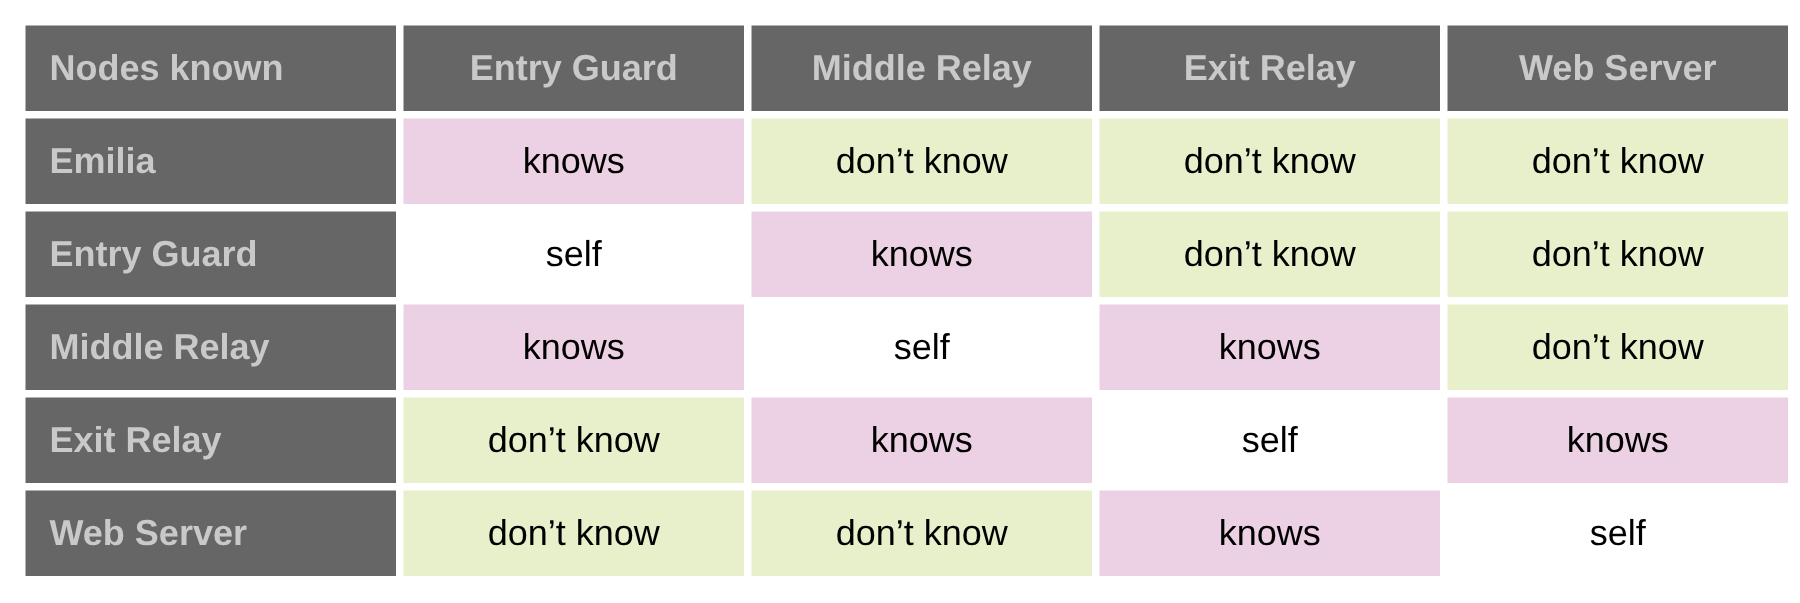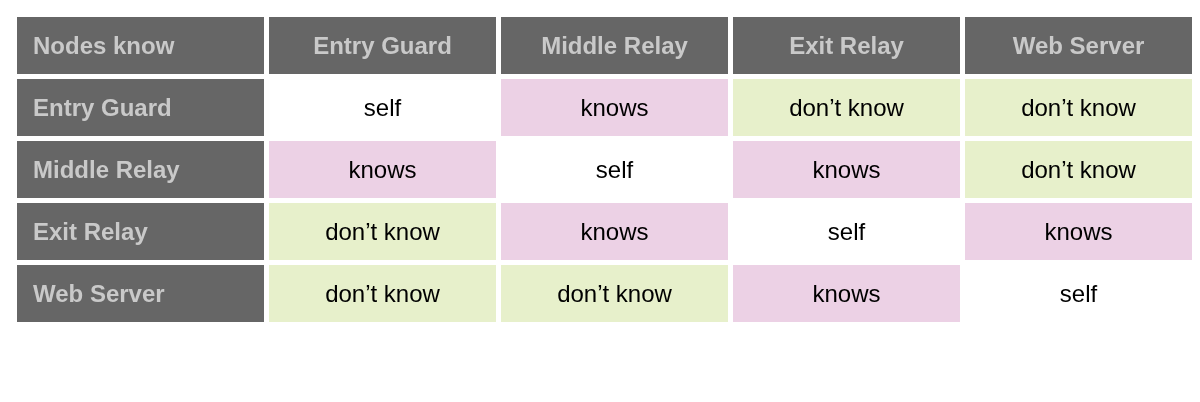--- a/index.html
+++ b/index.html
@@ -41,28 +41,35 @@
   td[data-type="knows"]     { background: #ecd1e5; }
   td[data-type="dont-know"] { background: #e7f0cb; }
   td[data-type="self"]      { background: #ffffff; text-align: center; }
 </style>
 </head>
 <body>
 
 <table class="matrix">
   <thead>
     <tr>
-      <th class="hdr corner">Nodes know</th>
+      <th class="hdr corner">Nodes known</th>
       <th class="hdr colhdr">Entry Guard</th>
       <th class="hdr colhdr">Middle Relay</th>
       <th class="hdr colhdr">Exit Relay</th>
       <th class="hdr colhdr">Web Server</th>
     </tr>
   </thead>
   <tbody>
+    <tr>
+      <th class="hdr rowhdr">Emilia</th>
+      <td class="cell" data-type="knows">knows</td>
+      <td class="cell" data-type="dont-know">don’t know</td>
+      <td class="cell" data-type="dont-know">don’t know</td>
+      <td class="cell" data-type="dont-know">don’t know</td>
+    </tr>
     <tr>
       <th class="hdr rowhdr">Entry Guard</th>
       <td class="cell" data-type="self">self</td>
       <td class="cell" data-type="knows">knows</td>
       <td class="cell" data-type="dont-know">don’t know</td>
       <td class="cell" data-type="dont-know">don’t know</td>
     </tr>
     <tr>
       <th class="hdr rowhdr">Middle Relay</th>
       <td class="cell" data-type="knows">knows</td>

